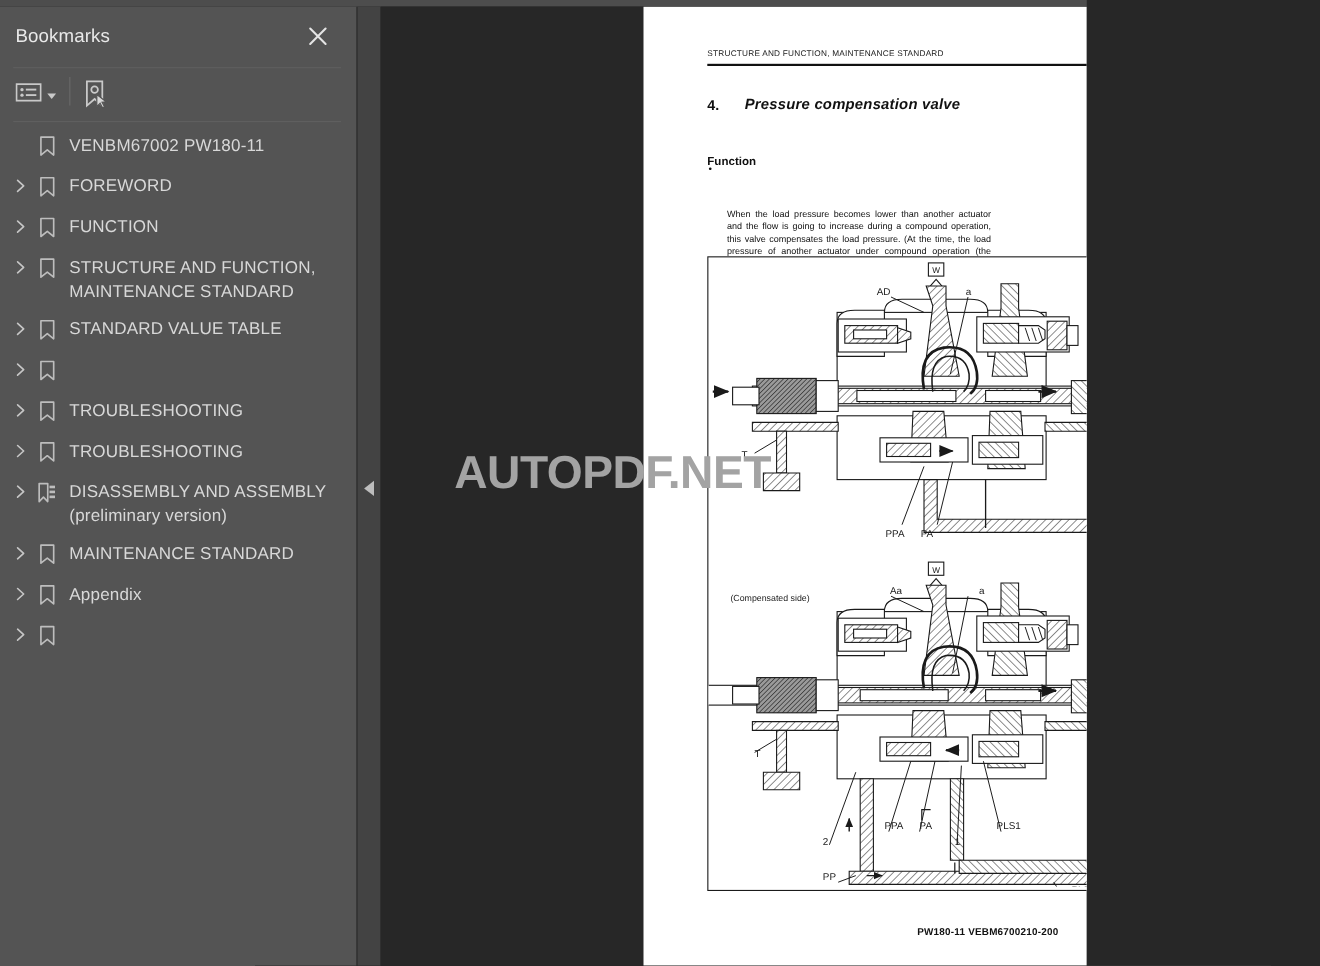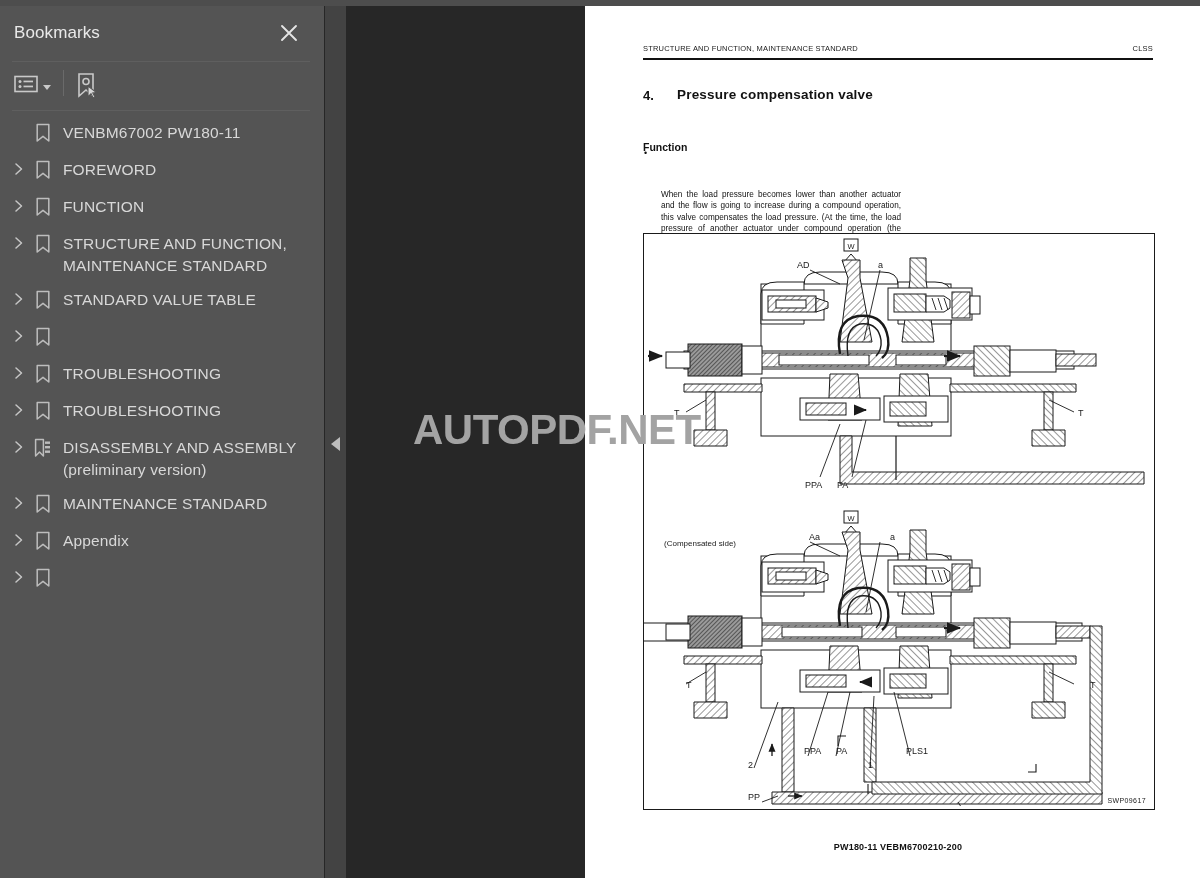--- a/index.html
+++ b/index.html
@@ -9,21 +9,21 @@
     background: #272727;
   }
   body {
     width: 1200px;
     height: 878px;
     overflow: hidden;
     font-family: "Liberation Sans", sans-serif;
   }
   .app {
     position: relative;
-    width: 1200px;
+    width: 988px;
     height: 878px;
     overflow: hidden;
     background: #272727;
   }
   
   .topbar {
     position: absolute;
     left: 0; top: 0;
     width: 1200px; height: 6px;
     background: #4d4d4d;
@@ -213,20 +213,21 @@
     font-weight: bold;
     color: #111;
   }
   .pg-sec-title {
     position: absolute;
     left: 92px; top: 81px;
     font-size: 13.5px;
     font-weight: bold;
     color: #111;
     letter-spacing: 0.2px;
+    font-style: italic;
   }
   .pg-sub {
     position: absolute;
     left: 58px; top: 119px;
     font-size: 10.5px;
     font-weight: bold;
     color: #111;
     margin-top: 16px;
   }
   .pg-bullet {

